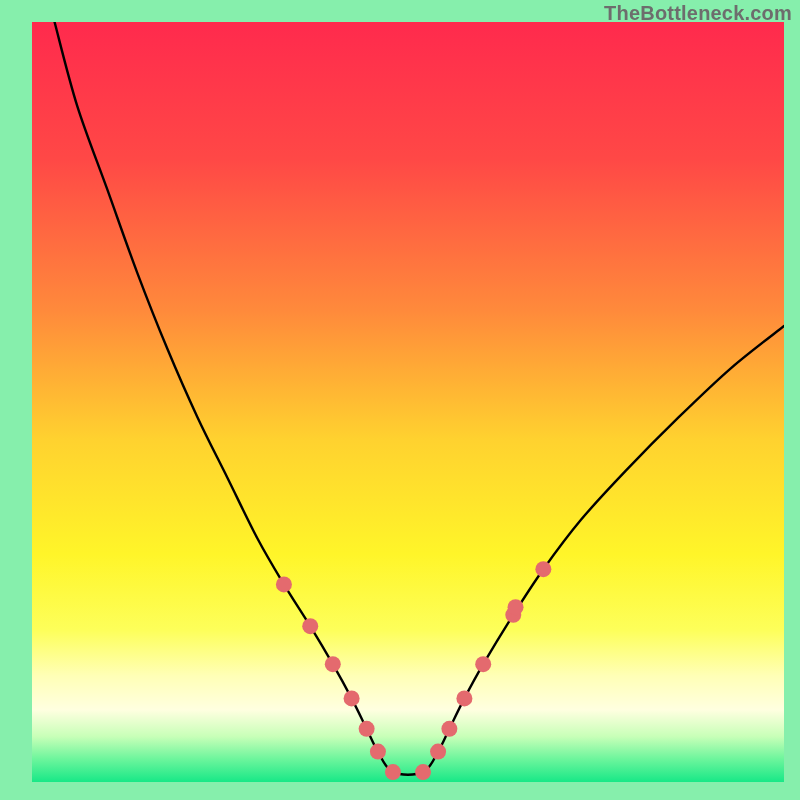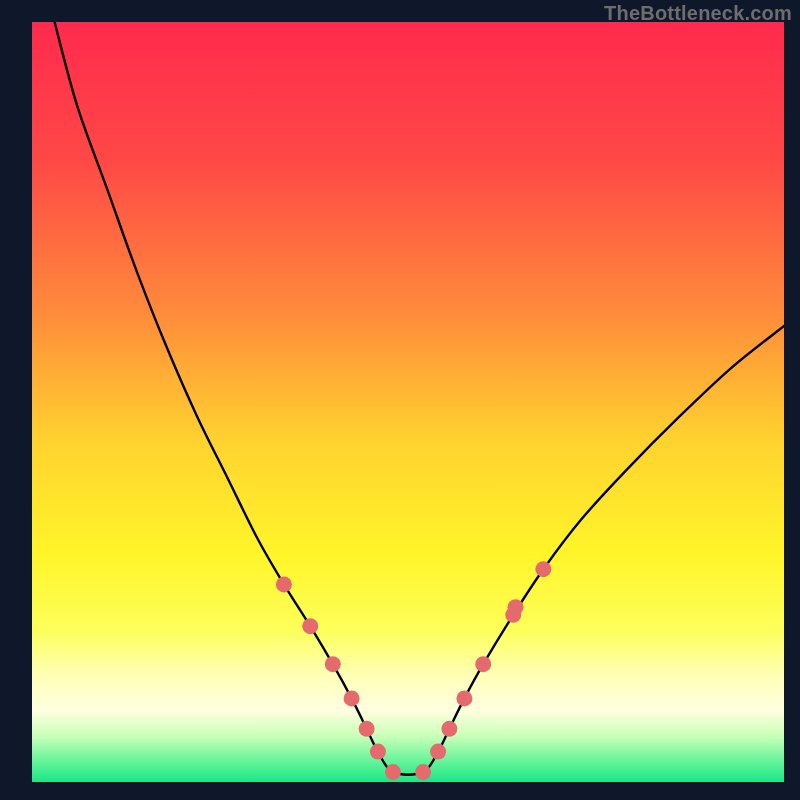--- a/index.html
+++ b/index.html
@@ -10,21 +10,21 @@
     overflow: hidden;
     background: #000;
     font-family: Arial, Helvetica, sans-serif;
   }
   .frame {
     position: absolute;
     left: 0;
     top: 0;
     width: 800px;
     height: 800px;
-    background: #0f172a;
+    background: #86efac;
   }
   .plot-area {
     position: absolute;
     left: 32px;
     top: 22px;
     width: 752px;
     height: 760px;
     overflow: hidden;
   }
   .gradient {

